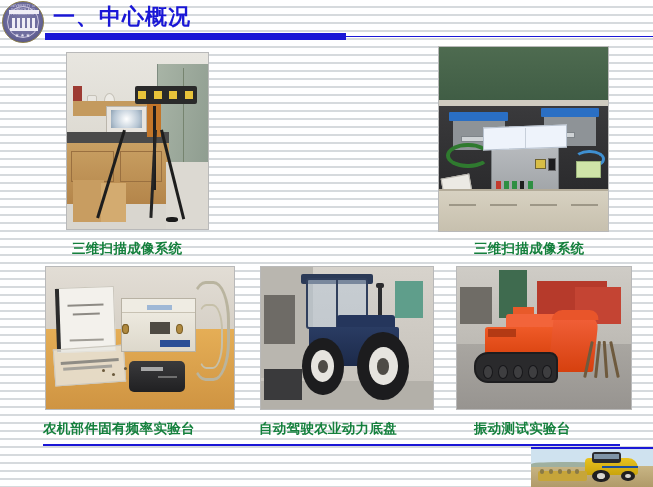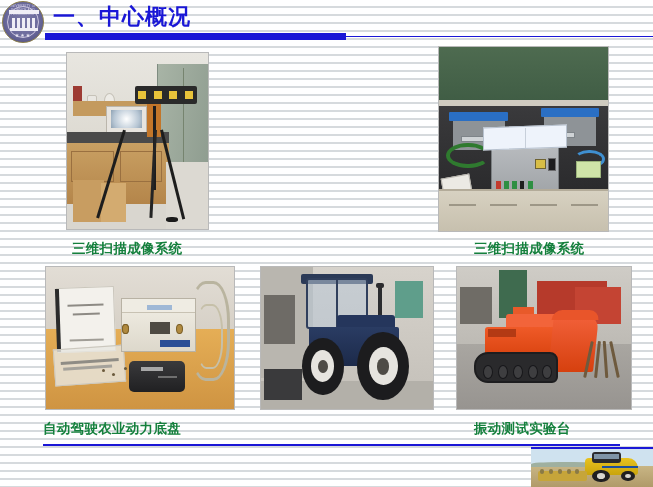--- a/index.html
+++ b/index.html
@@ -439,21 +439,22 @@
       </div>
     <div class="mc-track">
       <div class="roller"></div>
       <div class="roller"></div>
       <div class="roller"></div>
       <div class="roller"></div>
       <div class="roller"></div>
     </div>
   </div>
 
-  <div class="caption" style="left:43px; top:420px;">自动驾驶农业动力底盘</div>
+  <div class="caption" style="left:43px; top:420px;">农机部件固有频率实验台</div>
+  <div class="caption" style="left:259px; top:420px;">自动驾驶农业动力底盘</div>
   <div class="caption" style="left:474px; top:420px;">振动测试实验台</div>
 
   <div id="footer-rule"></div>
   <div id="footer-photo">
     <div class="hv-field"></div>
     <div class="hv-hill"></div>
     <div class="hv-body"></div>
     <div class="hv-cab"></div>
     <div class="hv-stripe"></div>
     <div class="hv-head">

